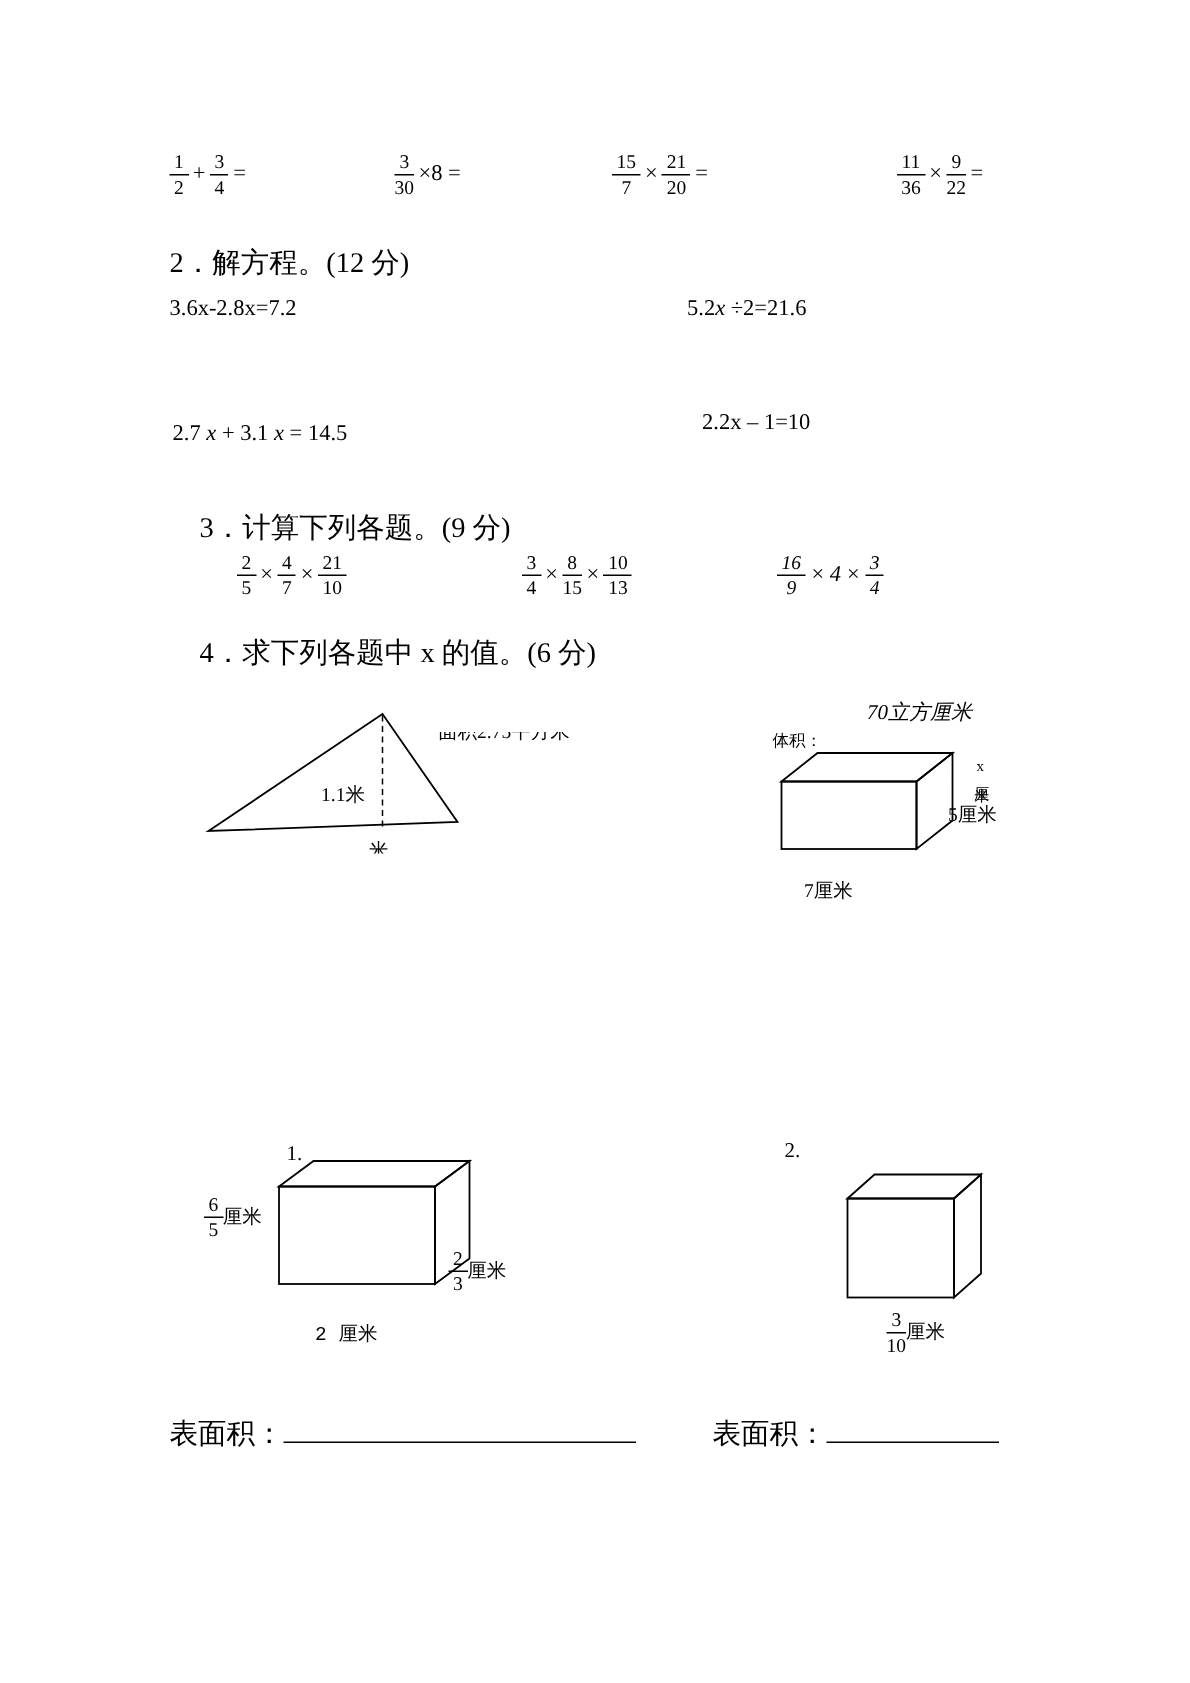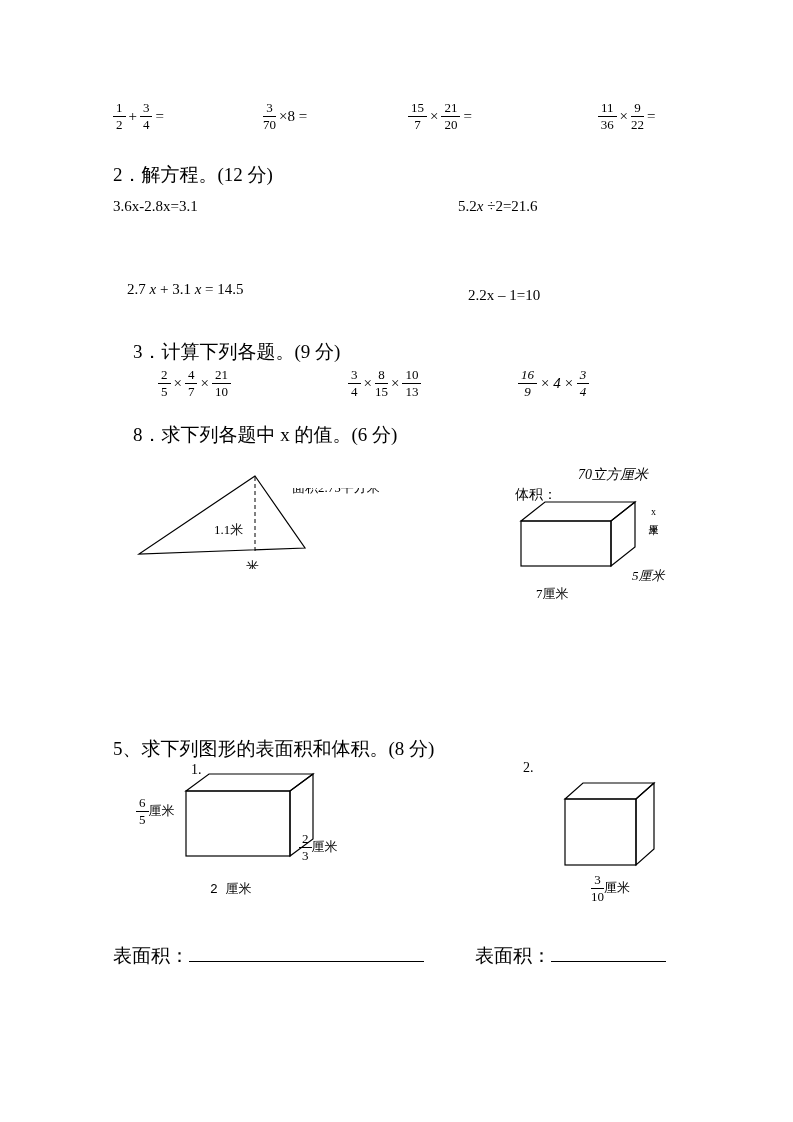--- a/index.html
+++ b/index.html
@@ -26,83 +26,82 @@
 </head>
 <body>
 
 <div class="page">
 
   <div class="abs" style="left:113px; top:101px;">
     <span class="frac"><span class="num">1</span><span class="den">2</span></span><span class="op">+</span><span class="frac"><span class="num">3</span><span class="den">4</span></span><span class="op">=</span>
   </div>
 
   <div class="abs" style="left:263px; top:101px;">
-    <span class="frac"><span class="num">3</span><span class="den">70</span></span><span class="op">×8 =</span>
+    <span class="frac"><span class="num">3</span><span class="den">30</span></span><span class="op">×8 =</span>
   </div>
 
   <div class="abs" style="left:408px; top:101px;">
     <span class="frac"><span class="num">15</span><span class="den">7</span></span><span class="op">×</span><span class="frac"><span class="num">21</span><span class="den">20</span></span><span class="op">=</span>
   </div>
 
   <div class="abs" style="left:573px; top:101px;margin-left:25px;">
     <span class="frac"><span class="num">11</span><span class="den">36</span></span><span class="op">×</span><span class="frac"><span class="num">9</span><span class="den">22</span></span><span class="op">=</span>
   </div>
 
   <div class="abs heading" style="left:113px; top:162px;">2．解方程。(12 分)</div>
 
-  <div class="abs eq" style="left:113px; top:198px;">3.6x-2.8x=3.1</div>
+  <div class="abs eq" style="left:113px; top:198px;">3.6x-2.8x=7.2</div>
   <div class="abs eq" style="left:458px; top:198px;"><span>5.2</span><span class="ital">x</span><span> ÷2=21.6</span></div>
 
-  <div class="abs eq" style="left:127px; top:281px;"><span>2.7 </span><span class="ital">x</span><span> + 3.1 </span><span class="ital">x</span><span> = 14.5</span></div>
-  <div class="abs eq" style="left:468px; top:287px;">2.2x – 1=10</div>
+  <div class="abs eq" style="left:115px; top:281px;"><span>2.7 </span><span class="ital">x</span><span> + 3.1 </span><span class="ital">x</span><span> = 14.5</span></div>
+  <div class="abs eq" style="left:468px; top:274px;">2.2x – 1=10</div>
 
   <div class="abs heading" style="left:133px; top:339px;">3．计算下列各题。(9 分)</div>
 
   <div class="abs" style="left:158px; top:368px;">
     <span class="frac"><span class="num">2</span><span class="den">5</span></span><span class="op">×</span><span class="frac"><span class="num">4</span><span class="den">7</span></span><span class="op">×</span><span class="frac"><span class="num">21</span><span class="den">10</span></span>
   </div>
 
   <div class="abs" style="left:348px; top:368px;">
     <span class="frac"><span class="num">3</span><span class="den">4</span></span><span class="op">×</span><span class="frac"><span class="num">8</span><span class="den">15</span></span><span class="op">×</span><span class="frac"><span class="num">10</span><span class="den">13</span></span>
   </div>
 
   <div class="abs" style="left:518px; top:368px;font-style:italic;">
     <span class="frac"><span class="num">16</span><span class="den">9</span></span><span class="op">×</span><span class="plain">4</span><span class="op">×</span><span class="frac"><span class="num">3</span><span class="den">4</span></span>
   </div>
 
-  <div class="abs heading" style="left:133px; top:422px;">8．求下列各题中 x 的值。(6 分)</div>
+  <div class="abs heading" style="left:133px; top:422px;">4．求下列各题中 x 的值。(6 分)</div>
 
   <div class="abs" style="left:133px; top:468px;">
     <svg width="182" height="96">
       <polygon points="122,8 6,86 172,80" fill="none" stroke="#000" stroke-width="1.2"></polygon>
       <line x1="122" y1="9" x2="122" y2="83" stroke="#000" stroke-width="1" stroke-dasharray="4,3"></line>
     </svg>
   </div>
   <div class="abs clipbox" style="left:256px; top:488px; width:124px; height:9px;padding-left:36px;">
     <div class="lbl" style="margin-top:-9px;">面积2.75平方米</div>
   </div>
   <div class="abs lbl" style="left:214px; top:521px;">1.1米</div>
   <div class="abs clipbox" style="left:246px; top:558px; width:16px; height:11px;">
     <div class="lbl">米</div>
   </div>
 
-  <div class="abs lbl" style="left:515px; top:486px; font-size:14px;">体积：</div>
+  <div class="abs lbl" style="left:515px; top:486px; font-size:11px;">体积：</div>
   <div class="abs lbl" style="left:578px; top:466px; font-size:14px;font-style:italic;">70立方厘米</div>
   <div class="abs" style="left:513px; top:496px;">
     <svg width="130" height="78">
       <rect x="8" y="25" width="90" height="45" fill="none" stroke="#000" stroke-width="1.2"></rect>
       <polygon points="8,25 32,6 122,6 98,25" fill="none" stroke="#000" stroke-width="1.2"></polygon>
       <polygon points="98,25 122,6 122,51 98,70" fill="none" stroke="#000" stroke-width="1.2"></polygon>
     </svg>
   </div>
   <div class="abs vtext" style="left:648px; top:506px; height:46px;">x厘米</div>
-  <div class="abs lbl" style="left:632px; top:567px;font-style:italic;">5厘米</div>
+  <div class="abs lbl" style="left:632px; top:534px;">5厘米</div>
   <div class="abs lbl" style="left:536px; top:585px;">7厘米</div>
 
-  <div class="abs heading" style="left:113px; top:736px;">5、求下列图形的表面积和体积。(8 分)</div>
 
   <div class="abs lbl" style="left:191px; top:762px; font-size:14px;">1.</div>
   <div class="abs" style="left:183px; top:769px;">
     <svg width="135" height="92">
       <rect x="3" y="22" width="104" height="65" fill="none" stroke="#000" stroke-width="1.2"></rect>
       <polygon points="3,22 26,5 130,5 107,22" fill="none" stroke="#000" stroke-width="1.2"></polygon>
       <polygon points="107,22 130,5 130,70 107,87" fill="none" stroke="#000" stroke-width="1.2"></polygon>
     </svg>
   </div>
   <div class="abs" style="left:136px; top:796px;">

